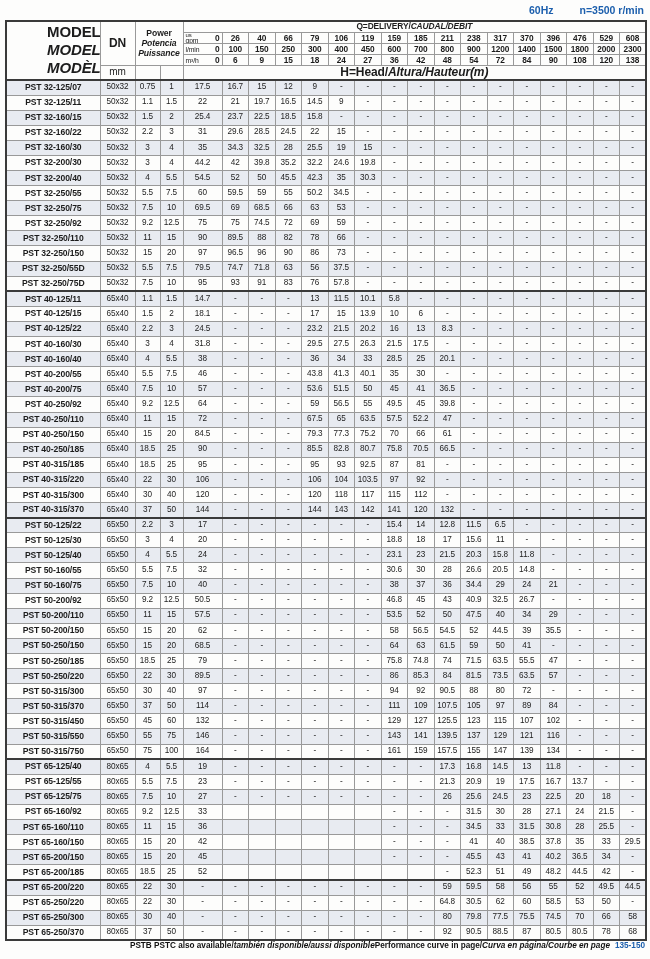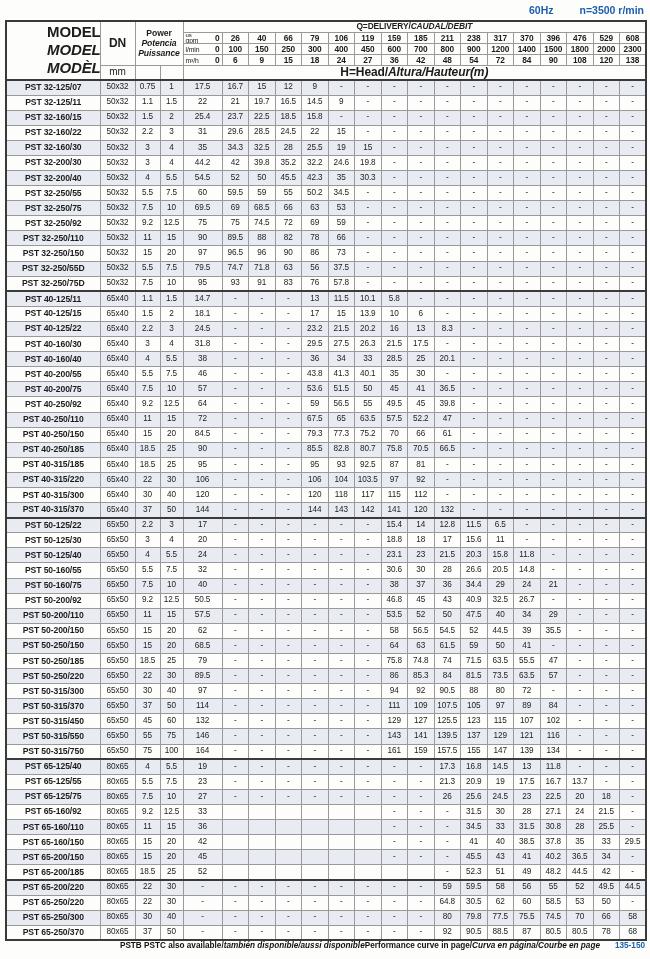--- a/index.html
+++ b/index.html
@@ -23,21 +23,21 @@
   .ucell .inner { display:flex; justify-content:space-between; align-items:center; }
   .ulbl { font-weight:normal; font-size:6.8px; color:#222; text-align:left; }
   .stack span { display:block; line-height:0.85; font-size:6px; }
   .stack span:last-child { font-size:6.8px; }
   .uzero { font-size:8.4px; }
   .hv { font-size:8.3px; }
   td.model { font-weight:bold; font-size:8.6px; }
   td.mmcell { font-weight:normal; font-size:10px; }
   .kwhp { font-size:10px;padding-left:40px; }
   .footer { position:absolute; top:941px; left:5px; right:5px; display:flex; justify-content:flex-end; font-size:8.2px; font-weight:bold; color:#111; }
-  .pages { color:#1c5fad; margin-left:15px; }
+  .pages { color:#1c5fad; margin-left:5px; }
 </style>
 </head>
 <body>
 
 <div class="topline">
   <span class="freq">60Hz</span><span>n=3500 r/min</span>
 </div>
 
 <table>
   <colgroup>

